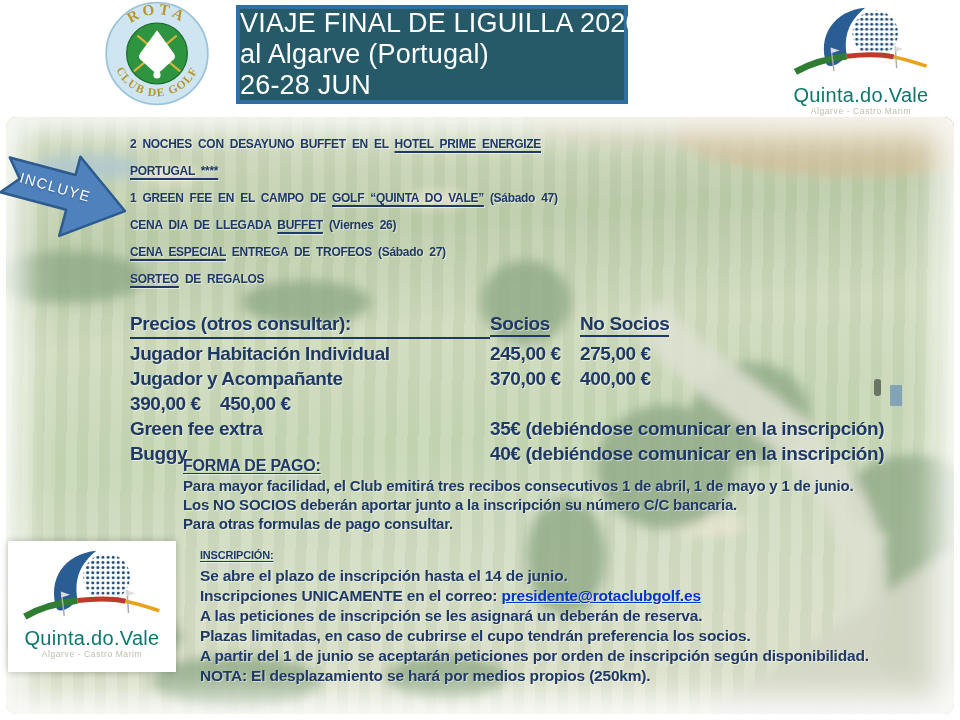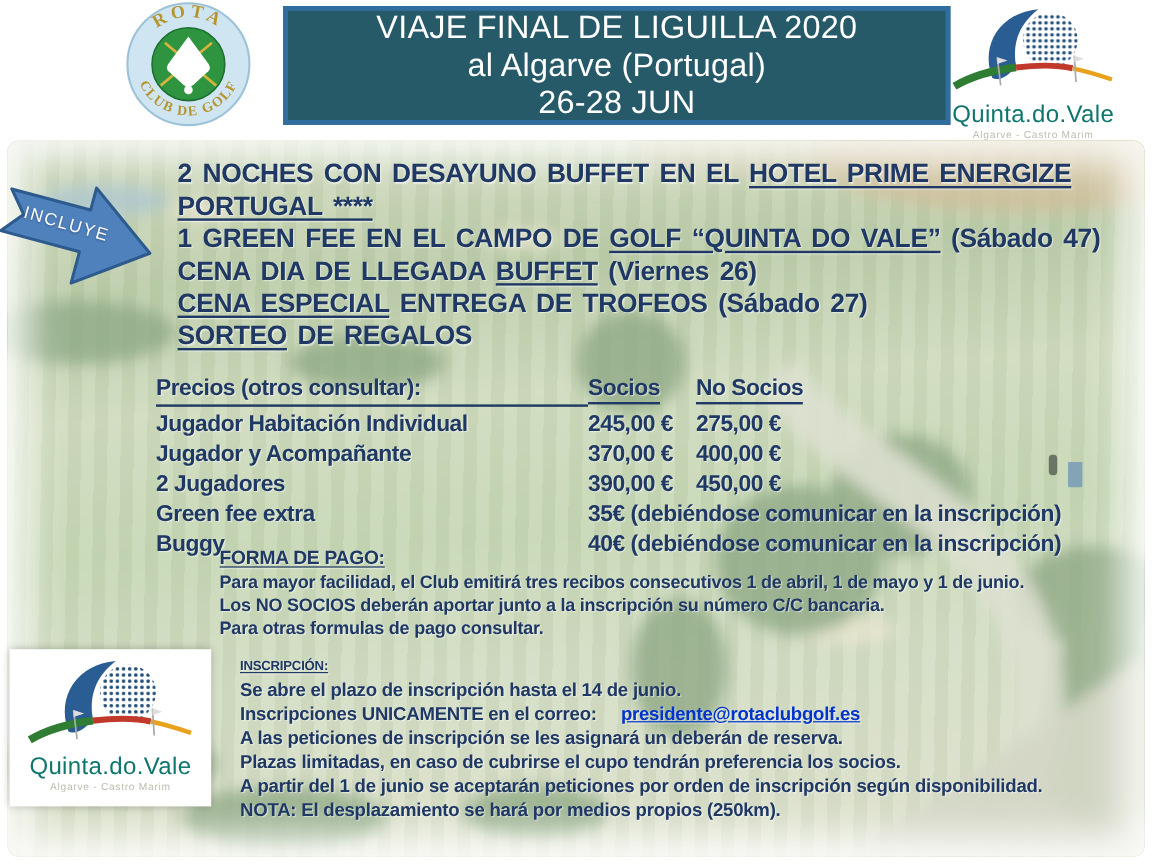--- a/index.html
+++ b/index.html
@@ -1,22 +1,22 @@
 <!DOCTYPE html>
 <html><head>
 <meta charset="utf-8">
 <style>
   html,body{margin:0;padding:0;background:#fff;}
   .page{position:relative;width:960px;height:720px;background:#ffffff;overflow:hidden;
         font-family:"Liberation Sans", sans-serif;}
 
   
-  .title-box{position:absolute;left:236px;top:5px;width:556px;height:99px;
+  .title-box{position:absolute;left:236px;top:5px;width:392px;height:99px;
              background:#265a68;border:4px solid #2f6e9e;box-sizing:border-box;
-             display:flex;flex-direction:column;justify-content:center;align-items:center;
+             display:flex;flex-direction:column;justify-content:center;align-items:flex-start;
              color:#fff;z-index:4;}
   .title-line{font-size:27px;line-height:31px;letter-spacing:.2px;white-space:nowrap;}
 
   .rota-logo{position:absolute;left:100px;top:0px;z-index:4;}
   .qdv-top{position:absolute;left:763px;top:2px;width:196px;text-align:center;z-index:4;}
   .qdv-name{font-size:20px;color:#0f766e;letter-spacing:.3px;line-height:22px;margin-top:-4px;}
   .qdv-sub{font-size:8.5px;color:#bcbcae;letter-spacing:.6px;line-height:11px;}
 
   
   .photo{position:absolute;left:6px;top:117px;width:948px;height:597px;border-radius:10px;
@@ -30,41 +30,41 @@
          background:rgba(255,255,255,0.14);pointer-events:none;}
 
   
   .incl-arrow{position:absolute;left:0px;top:146px;width:130px;height:98px;
               transform:rotate(15deg);z-index:3;}
   .incl-arrow .label{position:absolute;left:17px;top:36px;color:#fff;font-size:14.5px;
               letter-spacing:1.5px;transform:rotate(1deg);text-shadow:0 1px 2px rgba(0,0,0,.3);}
 
   
   .navy{color:#1f3864;font-weight:bold;text-shadow:1px 1px 1px rgba(255,255,255,0.55);}
-  .includes{position:absolute;left:148px;top:131px;z-index:2;font-size:22px;line-height:27px;
+  .includes{position:absolute;left:130px;top:131px;z-index:2;font-size:12px;line-height:27px;
             letter-spacing:-0.3px;word-spacing:3px;white-space:nowrap;}
   .useg{text-decoration:underline;text-underline-offset:3px;text-decoration-thickness:2px;}
 
   .price{position:absolute;left:130px;top:311px;z-index:2;font-size:19px;letter-spacing:-0.4px;}
   .price-header{display:flex;line-height:26px;margin-bottom:2px;}
   .price-header .c1{border-bottom:2px solid #1f3864;}
   .price-header .c2 span,.price-header .c3 span{border-bottom:2px solid #1f3864;padding-bottom:1px;}
   .price-row{display:flex;line-height:25px;}
   .c1{width:360px;}
   .c2{width:90px;white-space:nowrap;}
   .c3{white-space:nowrap;}
 
   .payment{position:absolute;left:183px;top:456px;z-index:2;letter-spacing:-0.2px;}
   .pay-title{font-size:16px;line-height:20px;text-decoration:underline;text-underline-offset:2px;}
   .pay-line{font-size:15px;line-height:19px;white-space:nowrap;}
 
   .registration{position:absolute;left:200px;top:545px;z-index:2;letter-spacing:-0.2px;}
   .reg-title{font-size:11px;line-height:21px;text-decoration:underline;text-underline-offset:2px;}
   .reg-line{font-size:15.5px;line-height:20px;white-space:nowrap;}
-  .email-link{color:#0033cc;text-decoration:underline;cursor:pointer;margin-left:16px;}
+  .email-link{color:#0033cc;text-decoration:underline;cursor:pointer;}
 
   
   .footer-logo{position:absolute;left:8px;top:541px;width:168px;height:131px;background:#fff;
                box-shadow:0 0 7px rgba(0,0,0,0.25);z-index:3;text-align:center;}
   .footer-logo .qdv-name{font-size:20px;margin-top:-6px;}
   .footer-logo .qdv-sub{font-size:8.5px;}
 </style>
 </head>
 <body>
 
@@ -186,21 +186,20 @@
       <div class="c1">Jugador Habitación Individual</div>
       <div class="c2">245,00 €</div>
       <div class="c3">275,00 €</div>
     </div>
     <div class="price-row">
       <div class="c1">Jugador y Acompañante</div>
       <div class="c2">370,00 €</div>
       <div class="c3">400,00 €</div>
     </div>
     <div class="price-row">
-      <div class="c1">2 Jugadores</div>
       <div class="c2">390,00 €</div>
       <div class="c3">450,00 €</div>
     </div>
     <div class="price-row">
       <div class="c1">Green fee extra</div>
       <div class="c2">35€ (debiéndose comunicar en la inscripción)</div>
       <div class="c3"></div>
     </div>
     <div class="price-row">
       <div class="c1">Buggy</div>

